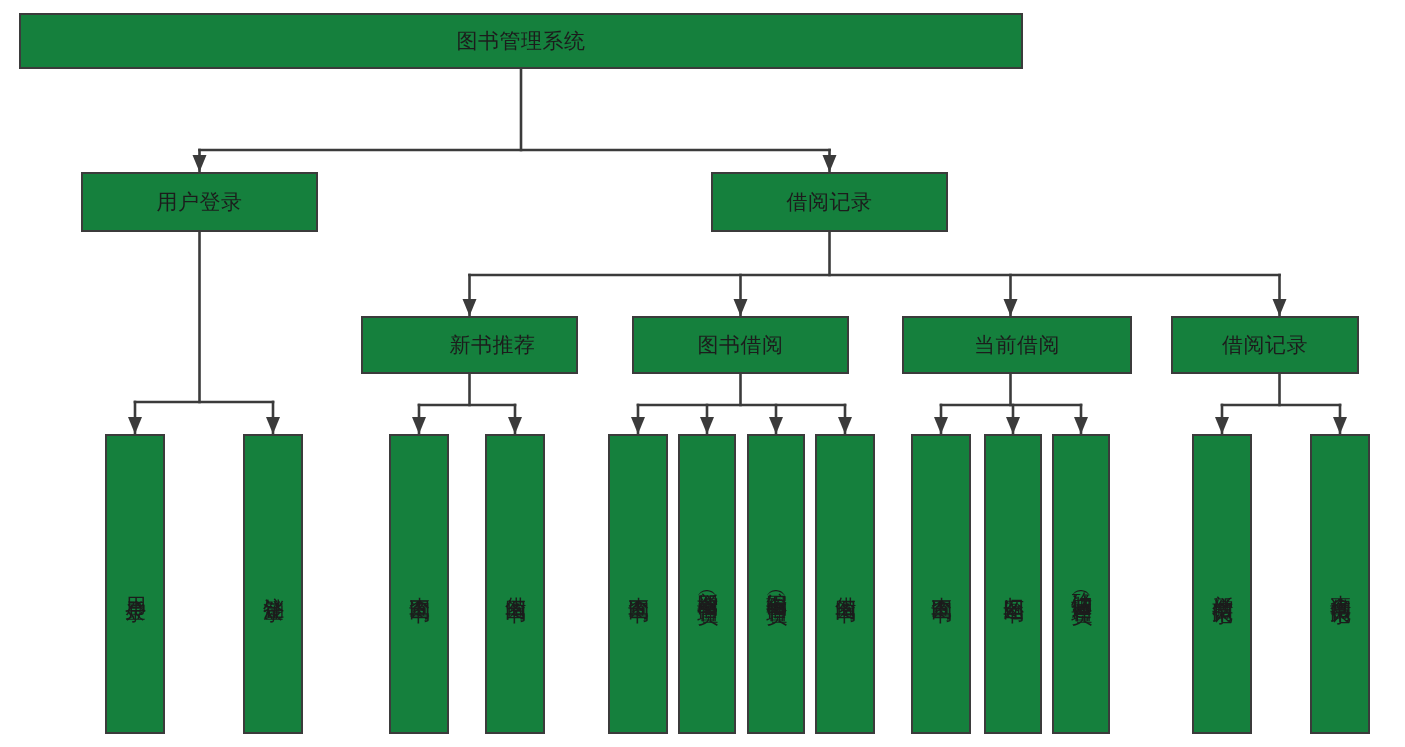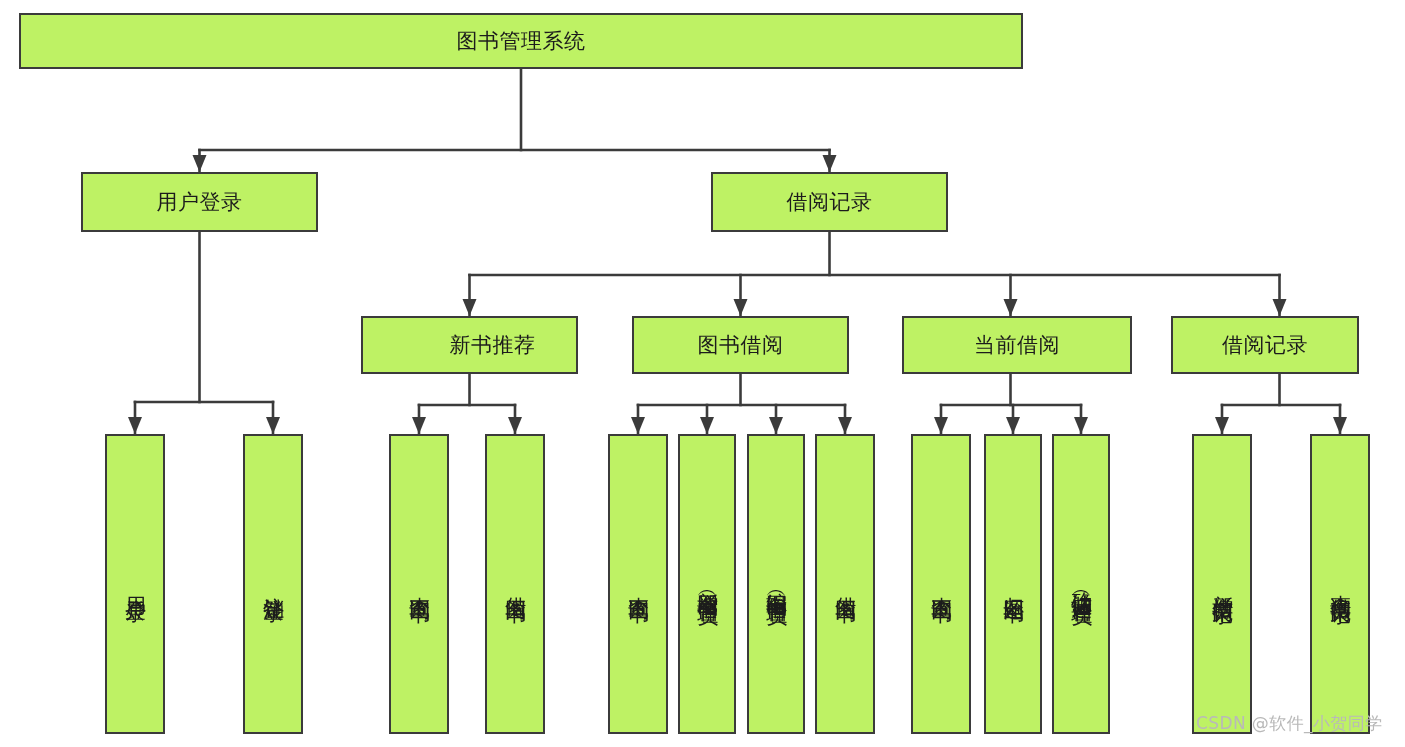--- a/index.html
+++ b/index.html
@@ -24,21 +24,21 @@
     position: absolute;
     left: 0;
     top: 0;
     width: 1405px;
     height: 747px;
     pointer-events: none;
   }
   .node {
     position: absolute;
     box-sizing: border-box;
-    background: #bef264;
+    background: #15803d;
     border: 2px solid #3b3b3b;
     display: flex;
     align-items: center;
     justify-content: center;
     color: #1a1a1a;
   }
   .node-label {
     font-family: "DejaVu Sans", "Liberation Sans", sans-serif;
     line-height: 1.08;
     color: #1c1c1c;
@@ -188,14 +188,13 @@
         <span class="node-label" style="color: rgb(28, 28, 28);">确认归还（管理员）</span>
       </div>
       <div class="node vertical" style="left: 1192px; top: 434px; width: 60px; height: 300px; border-color: rgb(59, 59, 59);">
         <span class="node-label" style="color: rgb(28, 28, 28);">新增借阅记录</span>
       </div>
       <div class="node vertical" style="left: 1310px; top: 434px; width: 60px; height: 300px; border-color: rgb(59, 59, 59);">
         <span class="node-label" style="color: rgb(28, 28, 28);">查询借阅记录</span>
       </div>
     </div>
 
-  <div class="watermark" style="left: 1196px; top: 712px; color: rgb(185, 185, 185);">CSDN @软件_小贺同学</div>
 </div>
 
 </body></html>

